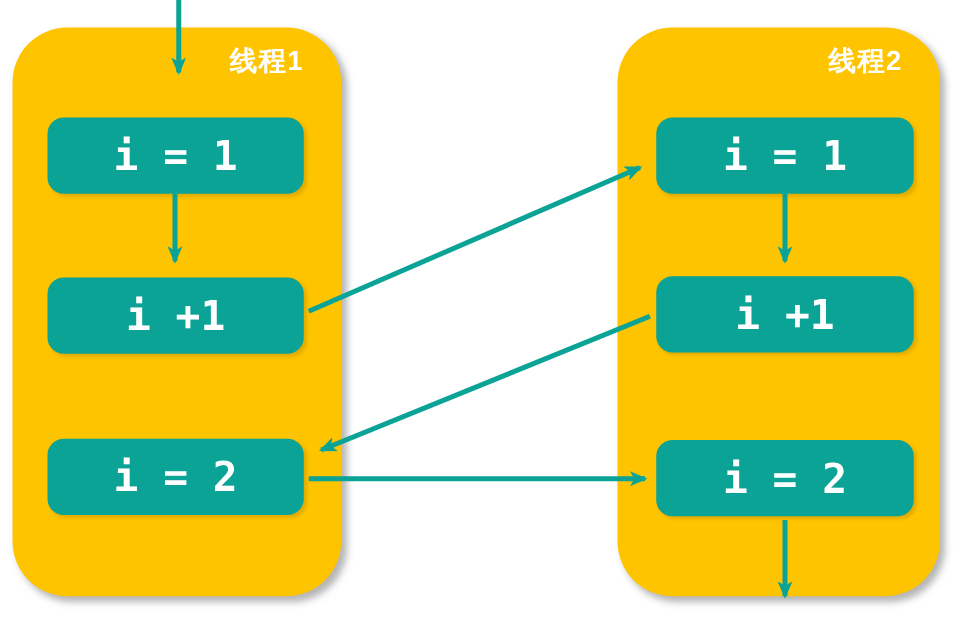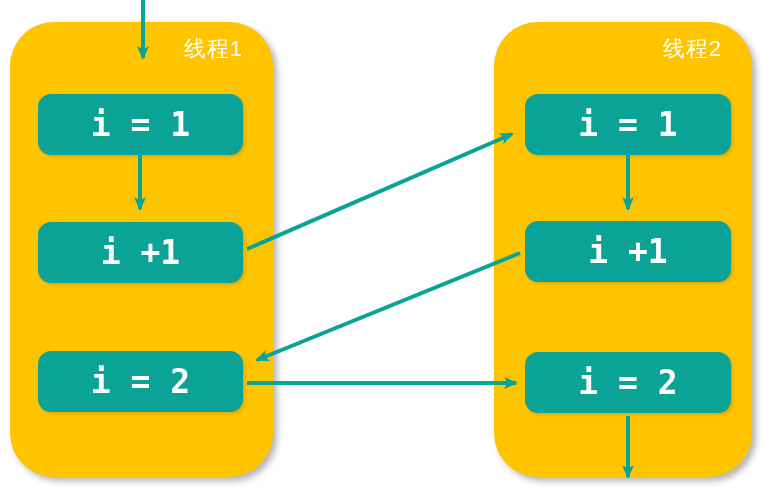--- a/index.html
+++ b/index.html
@@ -13,21 +13,21 @@
     position:absolute;top:22px;height:455px;
     background:var(--container);
     border-radius:44px;
     box-shadow:4px 4px 6px rgba(120,120,120,0.55);
   }
   .thread-1{left:10px;width:263px;}
   .thread-2{left:494px;width:258px;}
 
   .thread-label{
     position:absolute;top:12px;right:30px;
-    color:var(--text);font-size:22px;font-weight:normal;
+    color:var(--text);font-size:22px;font-weight:bold;
     letter-spacing:1px;
   }
 
   .node{
     position:absolute;height:61px;
     background:var(--box);
     border-radius:13px;
     color:var(--text);
     display:flex;align-items:center;justify-content:center;
     font-family:"DejaVu Sans Mono",monospace;

